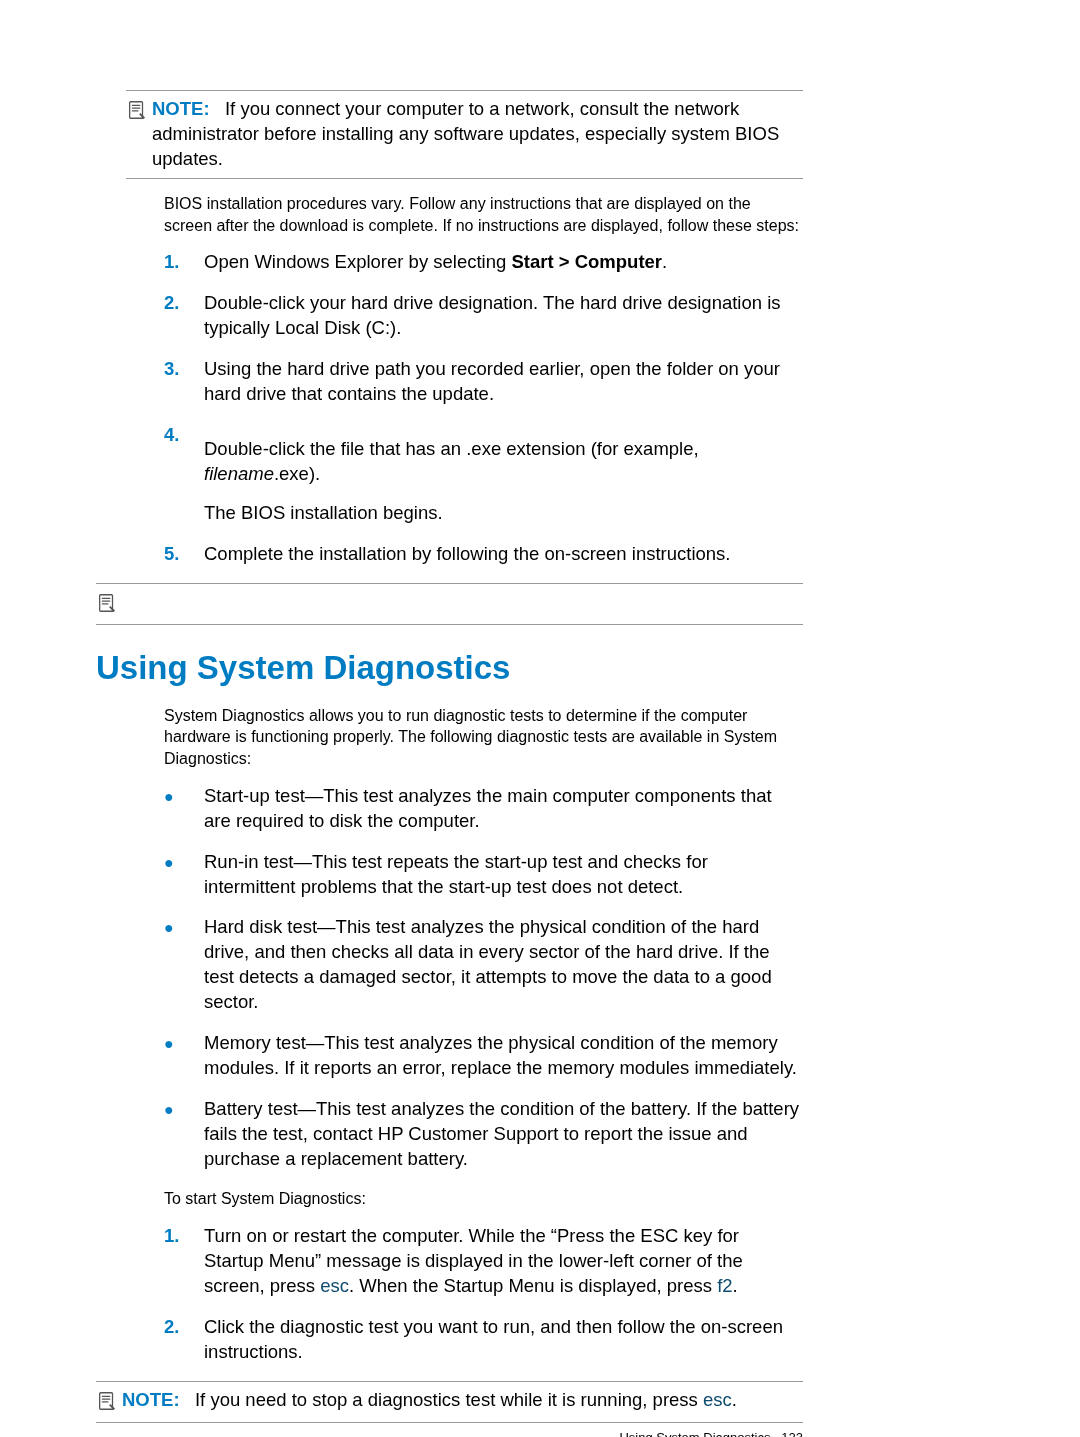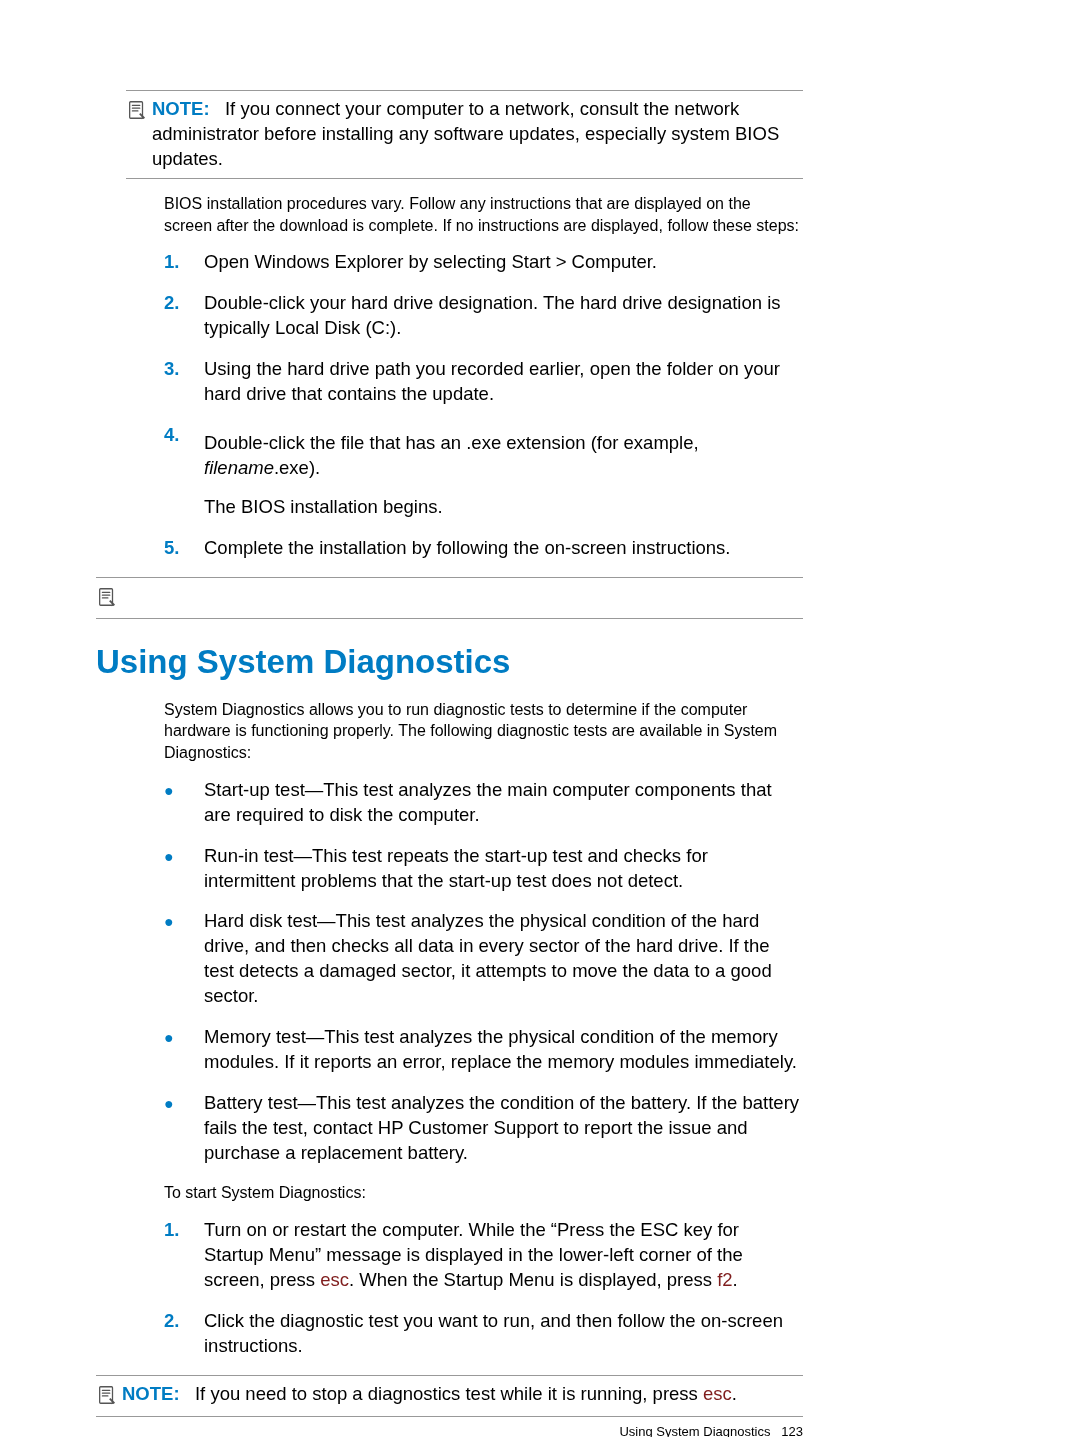--- a/index.html
+++ b/index.html
@@ -68,21 +68,21 @@
     .list-num {
       color: #007cc3;
       font-weight: bold;
       width: 40px;
       flex-shrink: 0;
     }
     .list-content {
       flex: 1;
     }
     .list-content p {
-      margin: 8px 0 14px 0;
+      margin: 14px 0 14px 0;
     }
     .list-content p:last-child {
       margin-bottom: 0;
     }
     ul.bullet-list {
       list-style: none;
       padding: 0;
       margin: 14px 0 14px 68px;
     }
     ul.bullet-list > li {
@@ -99,27 +99,27 @@
       font-size: 16px;
       line-height: 1.6;
     }
     .heading {
       color: #007cc3;
       font-size: 33px;
       font-weight: bold;
       margin: 24px 0 18px 0;
     }
     .bold {
-      font-weight: normal;
+      font-weight: bold;
     }
     .italic {
       font-style: italic;
     }
     .key {
-      color: #7f1d1d;
+      color: #0c4a6e;
     }
     .footer {
       position: absolute;
       bottom: 50px;
       right: 96px;
       font-size: 13px;
     }
   </style>
 </head>
 <body>

